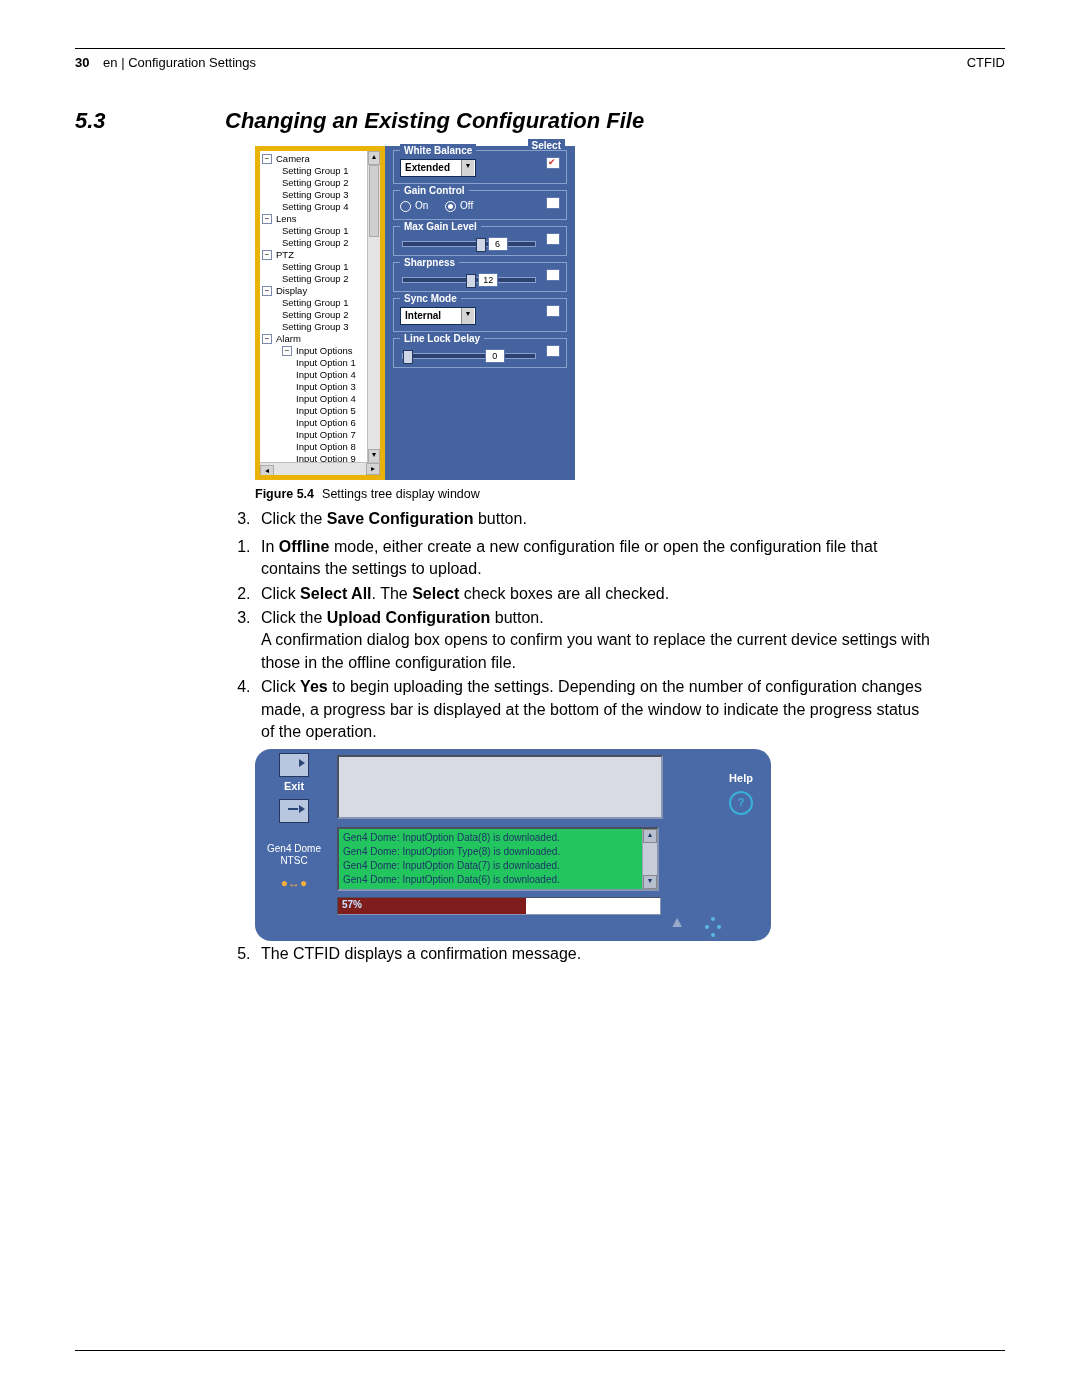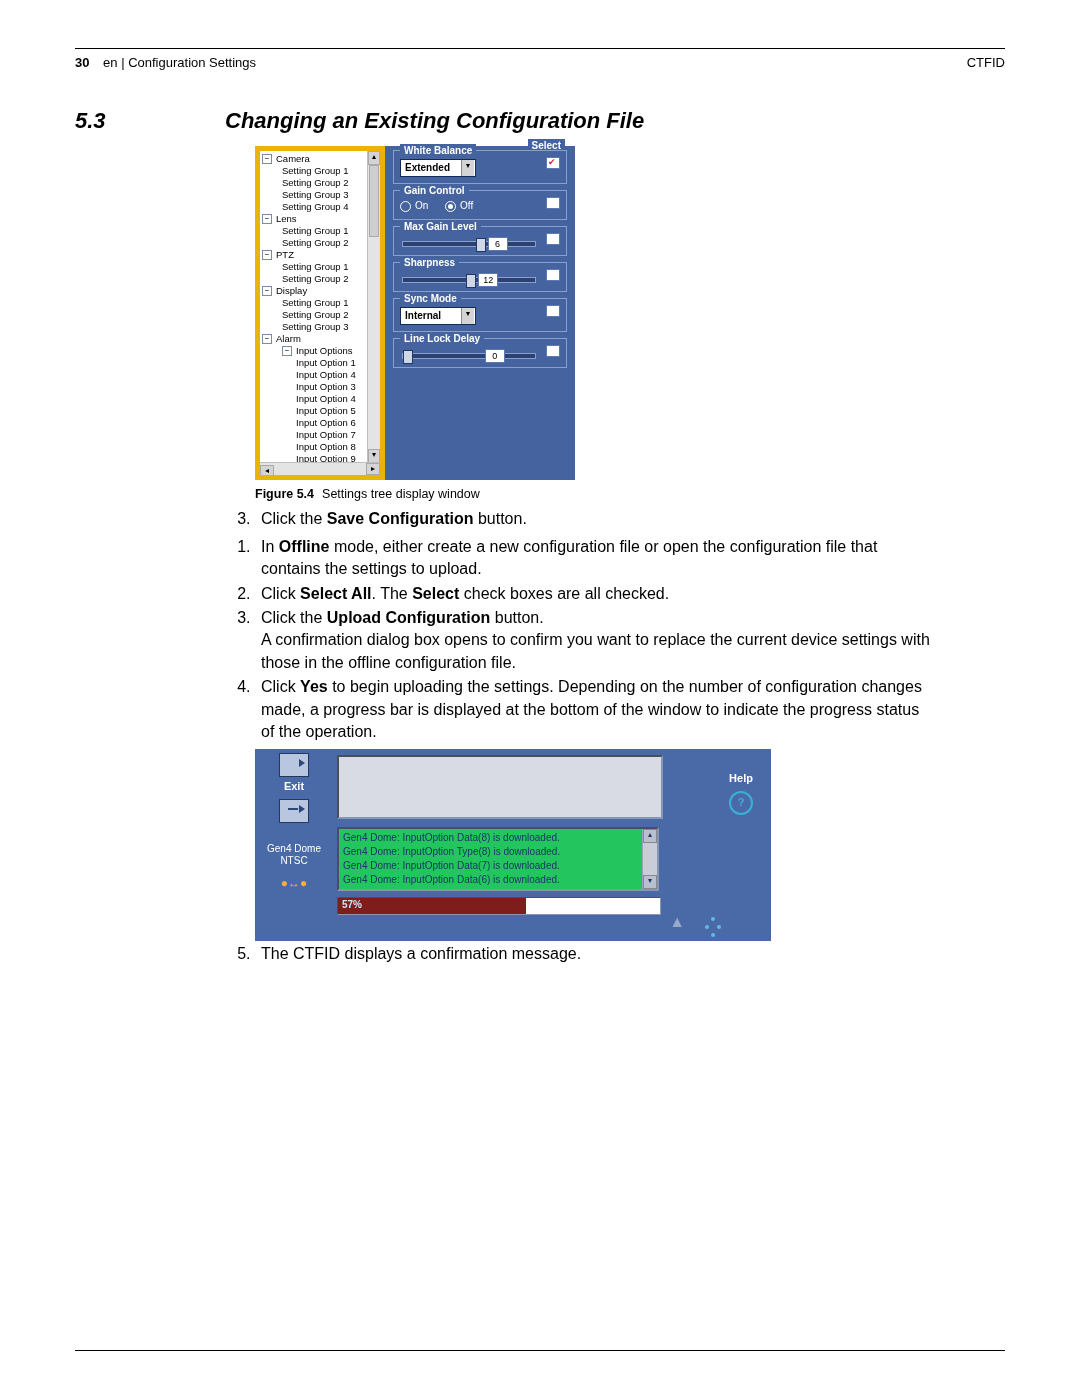--- a/index.html
+++ b/index.html
@@ -145,21 +145,21 @@
     position:absolute; top:-4px; width:8px; height:12px; background:#cfd6e6; border:1px solid #24375f;
   }
   .slider-val {
     position:absolute; top:-5px; width:18px; height:12px; text-align:center;
     background:#fff; color:#000; border:1px solid #5d78b0; font-size:9px; line-height:12px;
   }
 
   
   .fig55 {
     width:516px; height:192px; margin-left:30px;
-    background:#4a6aa7; position:relative; color:#fff; font-size:11px;
+    background:#4a6aa7; position:relative; color:#fff; font-size:11px;border-radius:16px;
   }
   .sidebar55 { position:absolute; left:0; top:0; width:78px; height:100%; text-align:center;}
   .icon-exit{ margin:4px auto 2px; width:28px; height:22px; background:#b8c6e0; border:1px solid #24375f; position:relative;}
   .icon-exit::after{content:""; position:absolute; right:3px; top:5px; width:0; height:0; border-left:6px solid #2c4678; border-top:4px solid transparent; border-bottom:4px solid transparent;}
   .icon-exit2{ margin:4px auto; width:28px; height:22px; background:#b8c6e0; border:1px solid #24375f; position:relative;}
   .icon-exit2::before{content:""; position:absolute; left:8px; top:8px; width:10px; height:2px; background:#2c4678;}
   .icon-exit2::after{content:""; position:absolute; right:3px; top:5px; width:0; height:0; border-left:6px solid #2c4678; border-top:4px solid transparent; border-bottom:4px solid transparent;}
   .dev-label { font-size:10px; margin-top:20px; line-height:1.2;}
   .bi-arrow { margin-top:8px; font-size:12px; color:#ffae3b;}
   .bi-arrow span{color:#ffae3b;}

